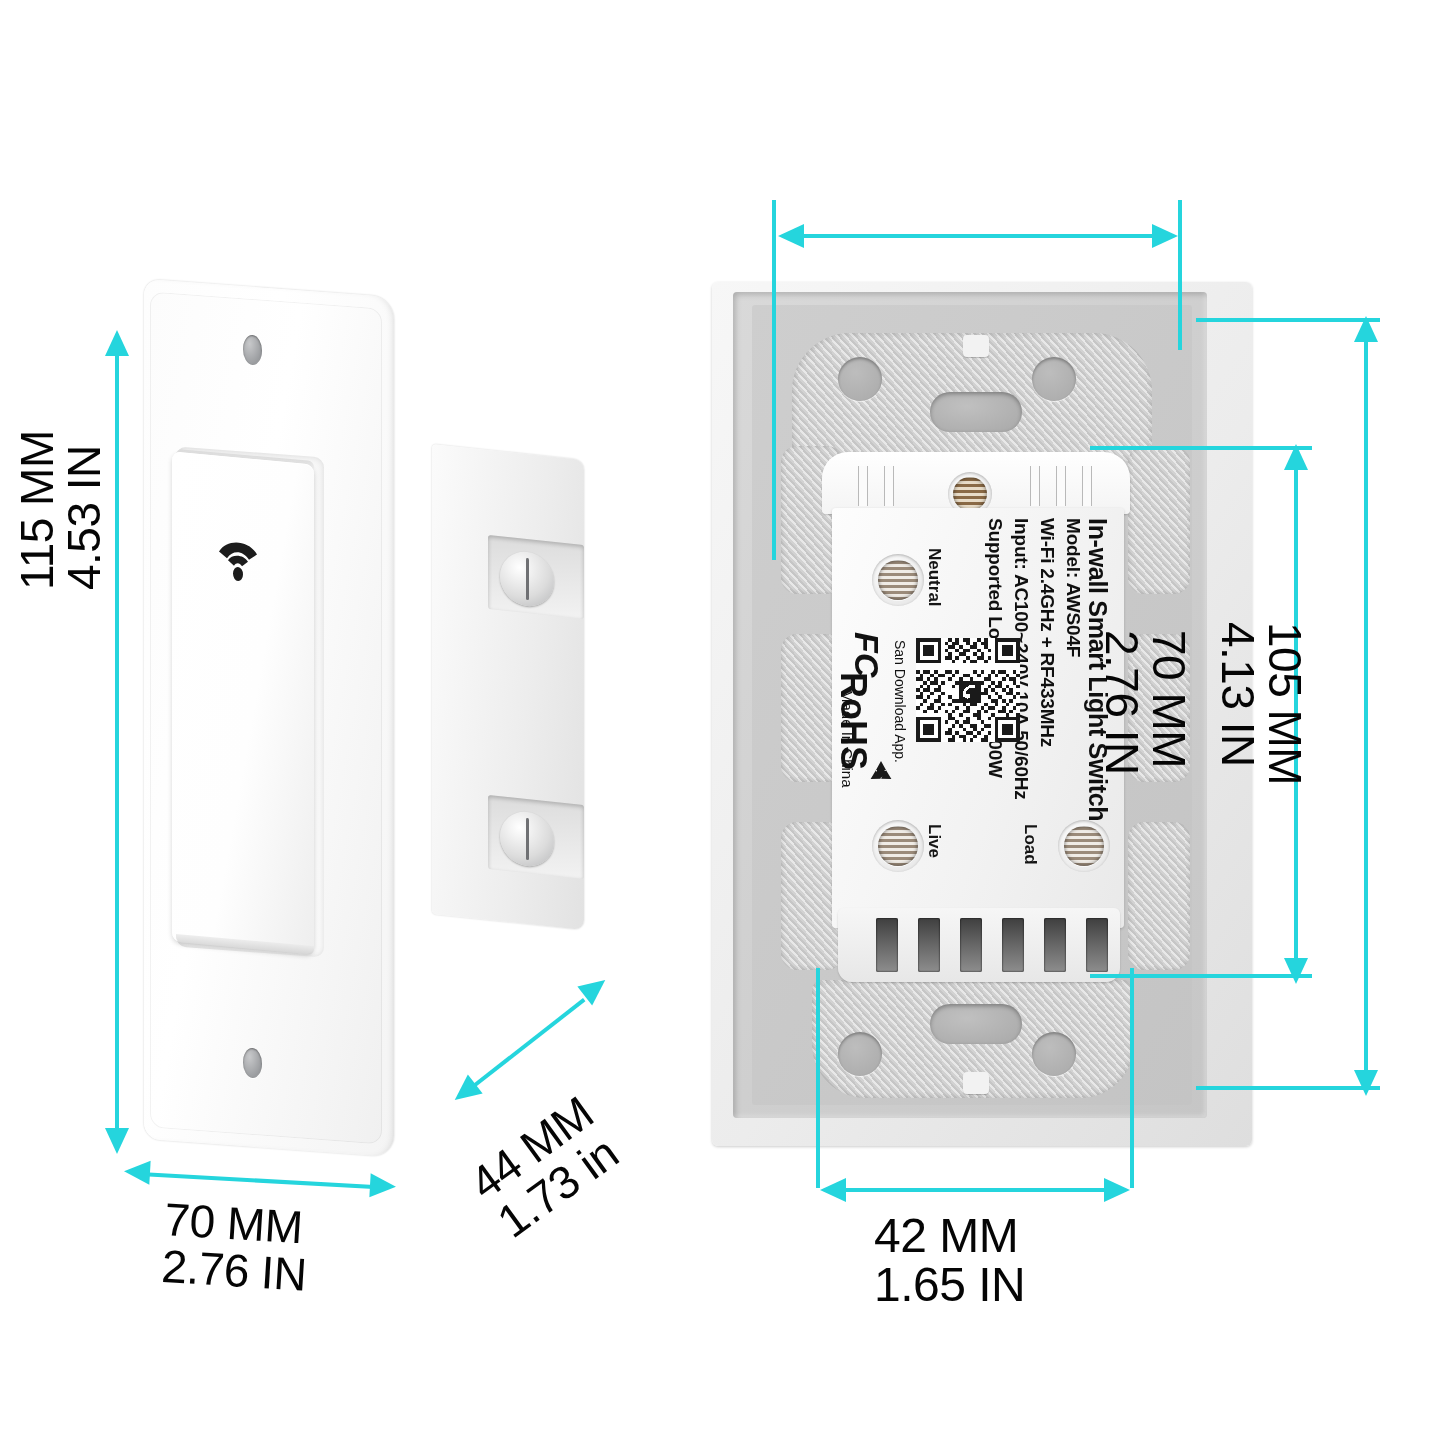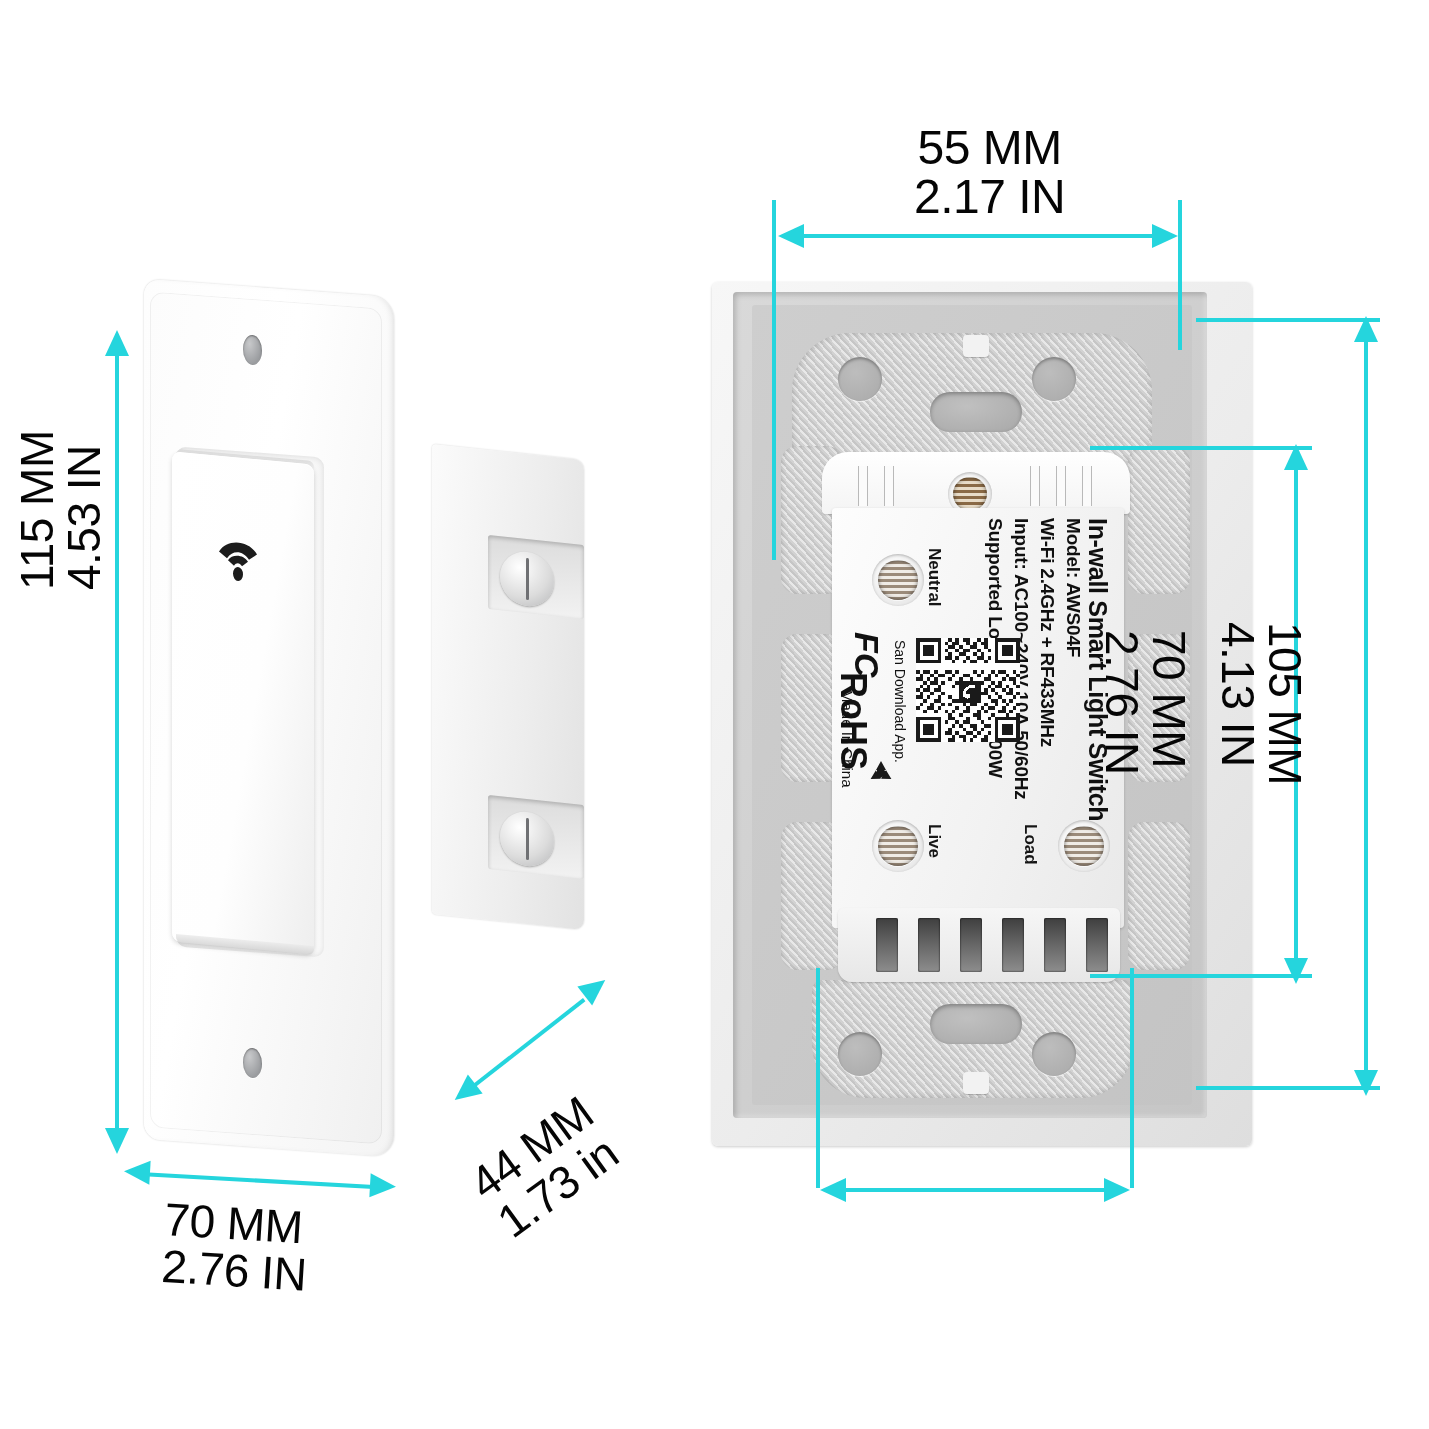--- a/index.html
+++ b/index.html
@@ -484,23 +484,20 @@
   <div class="vent" style="left:960px;top:918px;"></div>
   <div class="vent" style="left:1002px;top:918px;"></div>
   <div class="vent" style="left:1044px;top:918px;"></div>
   <div class="vent" style="left:1086px;top:918px;"></div>
 
   <div class="cy cy-v" style="left:772px;top:200px;height:360px;"></div>
   <div class="cy cy-v" style="left:1178px;top:200px;height:150px;"></div>
   <div class="cy cy-h" style="left:786px;top:234px;width:380px;"></div>
   <div class="arrow ar-left" style="left:778px;top:224px;"></div>
   <div class="arrow ar-right" style="left:1152px;top:224px;"></div>
-  <div class="dim-text" style="left:914px;top:124px;font-size:48px;text-align:center;">
-    <span>55 MM</span><span class="l2">2.17 IN</span>
-  </div>
 
   <div class="cy cy-h" style="left:1090px;top:446px;width:222px;"></div>
   <div class="cy cy-h" style="left:1090px;top:974px;width:222px;"></div>
   <div class="cy cy-v" style="left:1294px;top:458px;height:506px;"></div>
   <div class="arrow ar-up" style="left:1284px;top:444px;"></div>
   <div class="arrow ar-down" style="left:1284px;top:958px;"></div>
   <div class="dim-text" style="left:1192px;top:630px;font-size:46px;transform:rotate(90deg);transform-origin:left top;">
     <span>70 MM</span><span class="l2">2.76 IN</span>
   </div>
 
@@ -511,14 +508,17 @@
   <div class="arrow ar-down" style="left:1354px;top:1070px;"></div>
   <div class="dim-text" style="left:1308px;top:622px;font-size:46px;transform:rotate(90deg);transform-origin:left top;">
     <span>105 MM</span><span class="l2">4.13 IN</span>
   </div>
 
   <div class="cy cy-v" style="left:816px;top:968px;height:220px;"></div>
   <div class="cy cy-v" style="left:1130px;top:968px;height:220px;"></div>
   <div class="cy cy-h" style="left:828px;top:1188px;width:292px;"></div>
   <div class="arrow ar-left" style="left:820px;top:1178px;"></div>
   <div class="arrow ar-right" style="left:1104px;top:1178px;"></div>
+  <div class="dim-text" style="left:874px;top:1212px;font-size:48px;">
+    <span>42 MM</span><span class="l2">1.65 IN</span>
+  </div>
 
 </div>
 
 </body></html>

